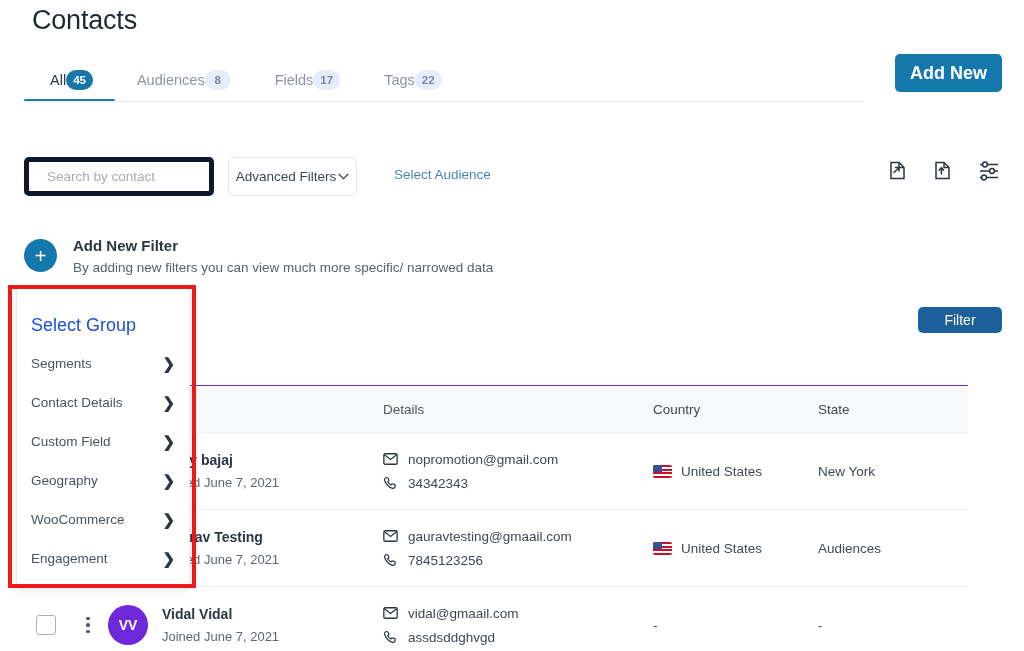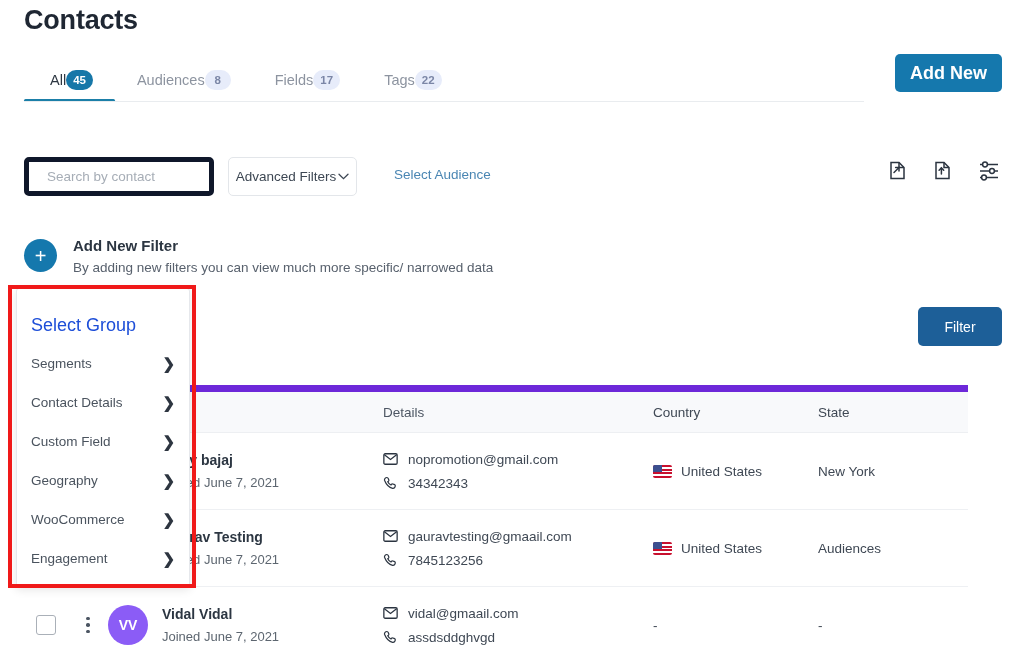--- a/index.html
+++ b/index.html
@@ -7,22 +7,22 @@
     width: 1024px; height: 651px;
     background: #ffffff;
     font-family: "Liberation Sans", sans-serif;
     color: #333b48;
     overflow: hidden;
   }
   #root { position: relative; width: 1024px; height: 651px; }
 
   
   .page-title {
-    position: absolute; left: 24px; top: 0px;
-    font-size: 27px; font-weight: 700; color: #1f2733;
+    position: absolute; left: 32px; top: 0px;
+    font-size: 27px; font-weight: 400; color: #1f2733;
     letter-spacing: -0.2px; line-height: 40px;
   }
 
   
   .tabbar {
     position: absolute; left: 24px; top: 58px;
     width: 840px; height: 45px;
     display: flex; align-items: flex-start; gap: 0px;
   }
   .tab {
@@ -105,52 +105,52 @@
     display: flex; align-items: center; justify-content: center;
     font-size: 20px; font-weight: 400; line-height: 1; cursor: pointer;
     margin-top: 3px;
   }
   .af-title { font-size: 15px; font-weight: 700; color: #2c3642; line-height: 20px; }
   .af-sub { font-size: 13.5px; color: #58616d; line-height: 19px; margin-top: 2px; }
 
   
   .btn-filter {
     position: absolute; right: 22px; top: 307px;
-    width: 84px; height: 39px; border-radius: 5px;
+    width: 84px; height: 26px; border-radius: 5px;
     background: #1d5f98; color: #fff; border: none;
     font-family: inherit; font-size: 14px; cursor: pointer;
     display: flex; align-items: center; justify-content: center;
   }
 
   
   .table { position: absolute; left: 24px; top: 385px; width: 944px; }
   .thead {
     display: flex; align-items: center; height: 48px;
-    background: #f8f9fb; border-top: 7px solid #6d28d9; border-bottom: 1px solid #edeff2;
+    background: #f8f9fb; border-top: 1px solid #6d28d9; border-bottom: 1px solid #edeff2;
     font-size: 13.5px; color: #4d5663;
   }
   .trow {
     display: flex; align-items: center; height: 77px;
     border-bottom: 1px solid #eef0f3; background: #fff;
   }
   .c-check { width: 44px; flex: none; display: flex; justify-content: center; }
   .c-dots  { width: 40px; flex: none; display: flex; justify-content: center; }
   .c-name  { width: 275px; flex: none; display: flex; align-items: center; gap: 14px; }
   .c-det   { width: 270px; flex: none; }
   .c-ctry  { width: 165px; flex: none; display: flex; align-items: center; gap: 9px; font-size: 13.5px; color: #3f4854; }
   .c-state { width: 150px; flex: none; font-size: 13.5px; color: #3f4854; }
 
   .chk {
     width: 20px; height: 20px; border: 1.6px solid #aab0b8;
     border-radius: 3px; background: #fff; cursor: pointer;
   }
   .dots { display: flex; flex-direction: column; gap: 3px; cursor: pointer; }
   .dots i { width: 3.5px; height: 3.5px; border-radius: 50%; background: #4b5562; display: block; }
   .avatar {
-    width: 40px; height: 40px; border-radius: 50%; background: #8b5cf6;
+    width: 40px; height: 40px; border-radius: 50%; background: #6d28d9;
     color: #fff; font-size: 14px; font-weight: 700; flex: none;
     display: flex; align-items: center; justify-content: center;
   }
   .nm { font-size: 14px; font-weight: 700; color: #2c3642; line-height: 19px; }
   .jn { font-size: 13px; color: #5d6husk; }
   .jn { font-size: 13px; color: #5d6670; line-height: 19px; margin-top: 3px; }
   .detline {
     display: flex; align-items: center; gap: 10px;
     font-size: 13.5px; color: #3f4854; height: 24px;
   }

